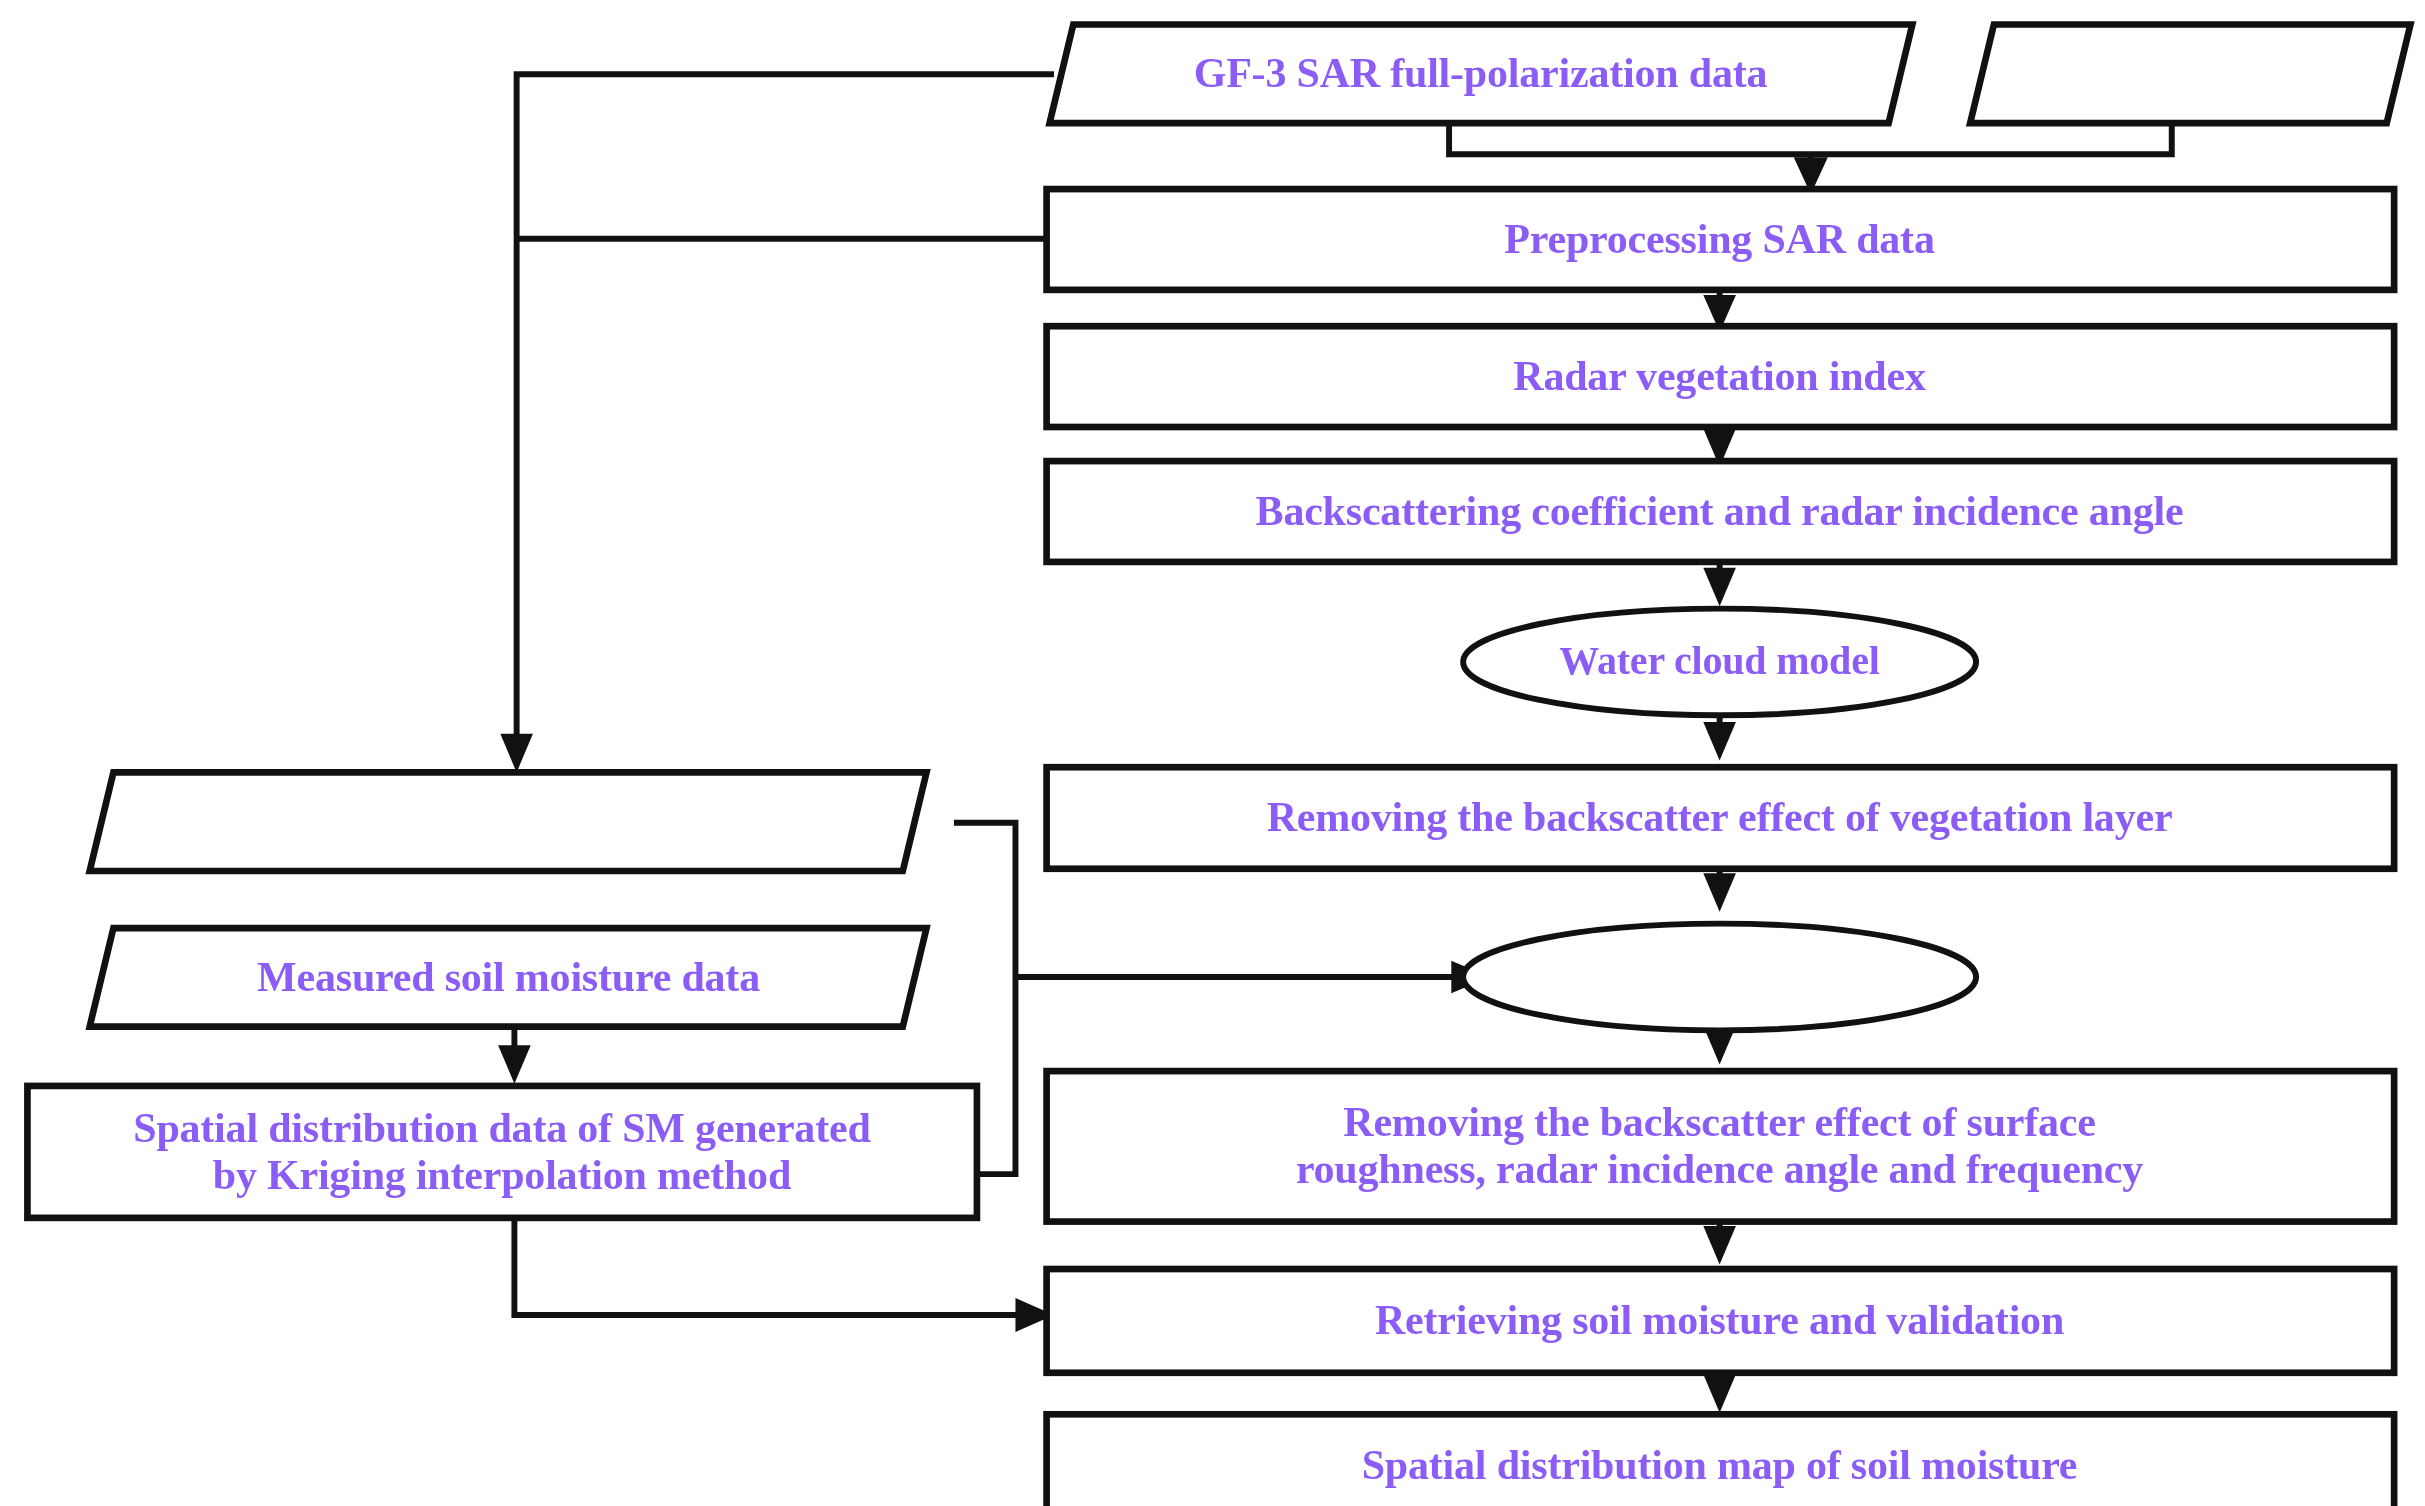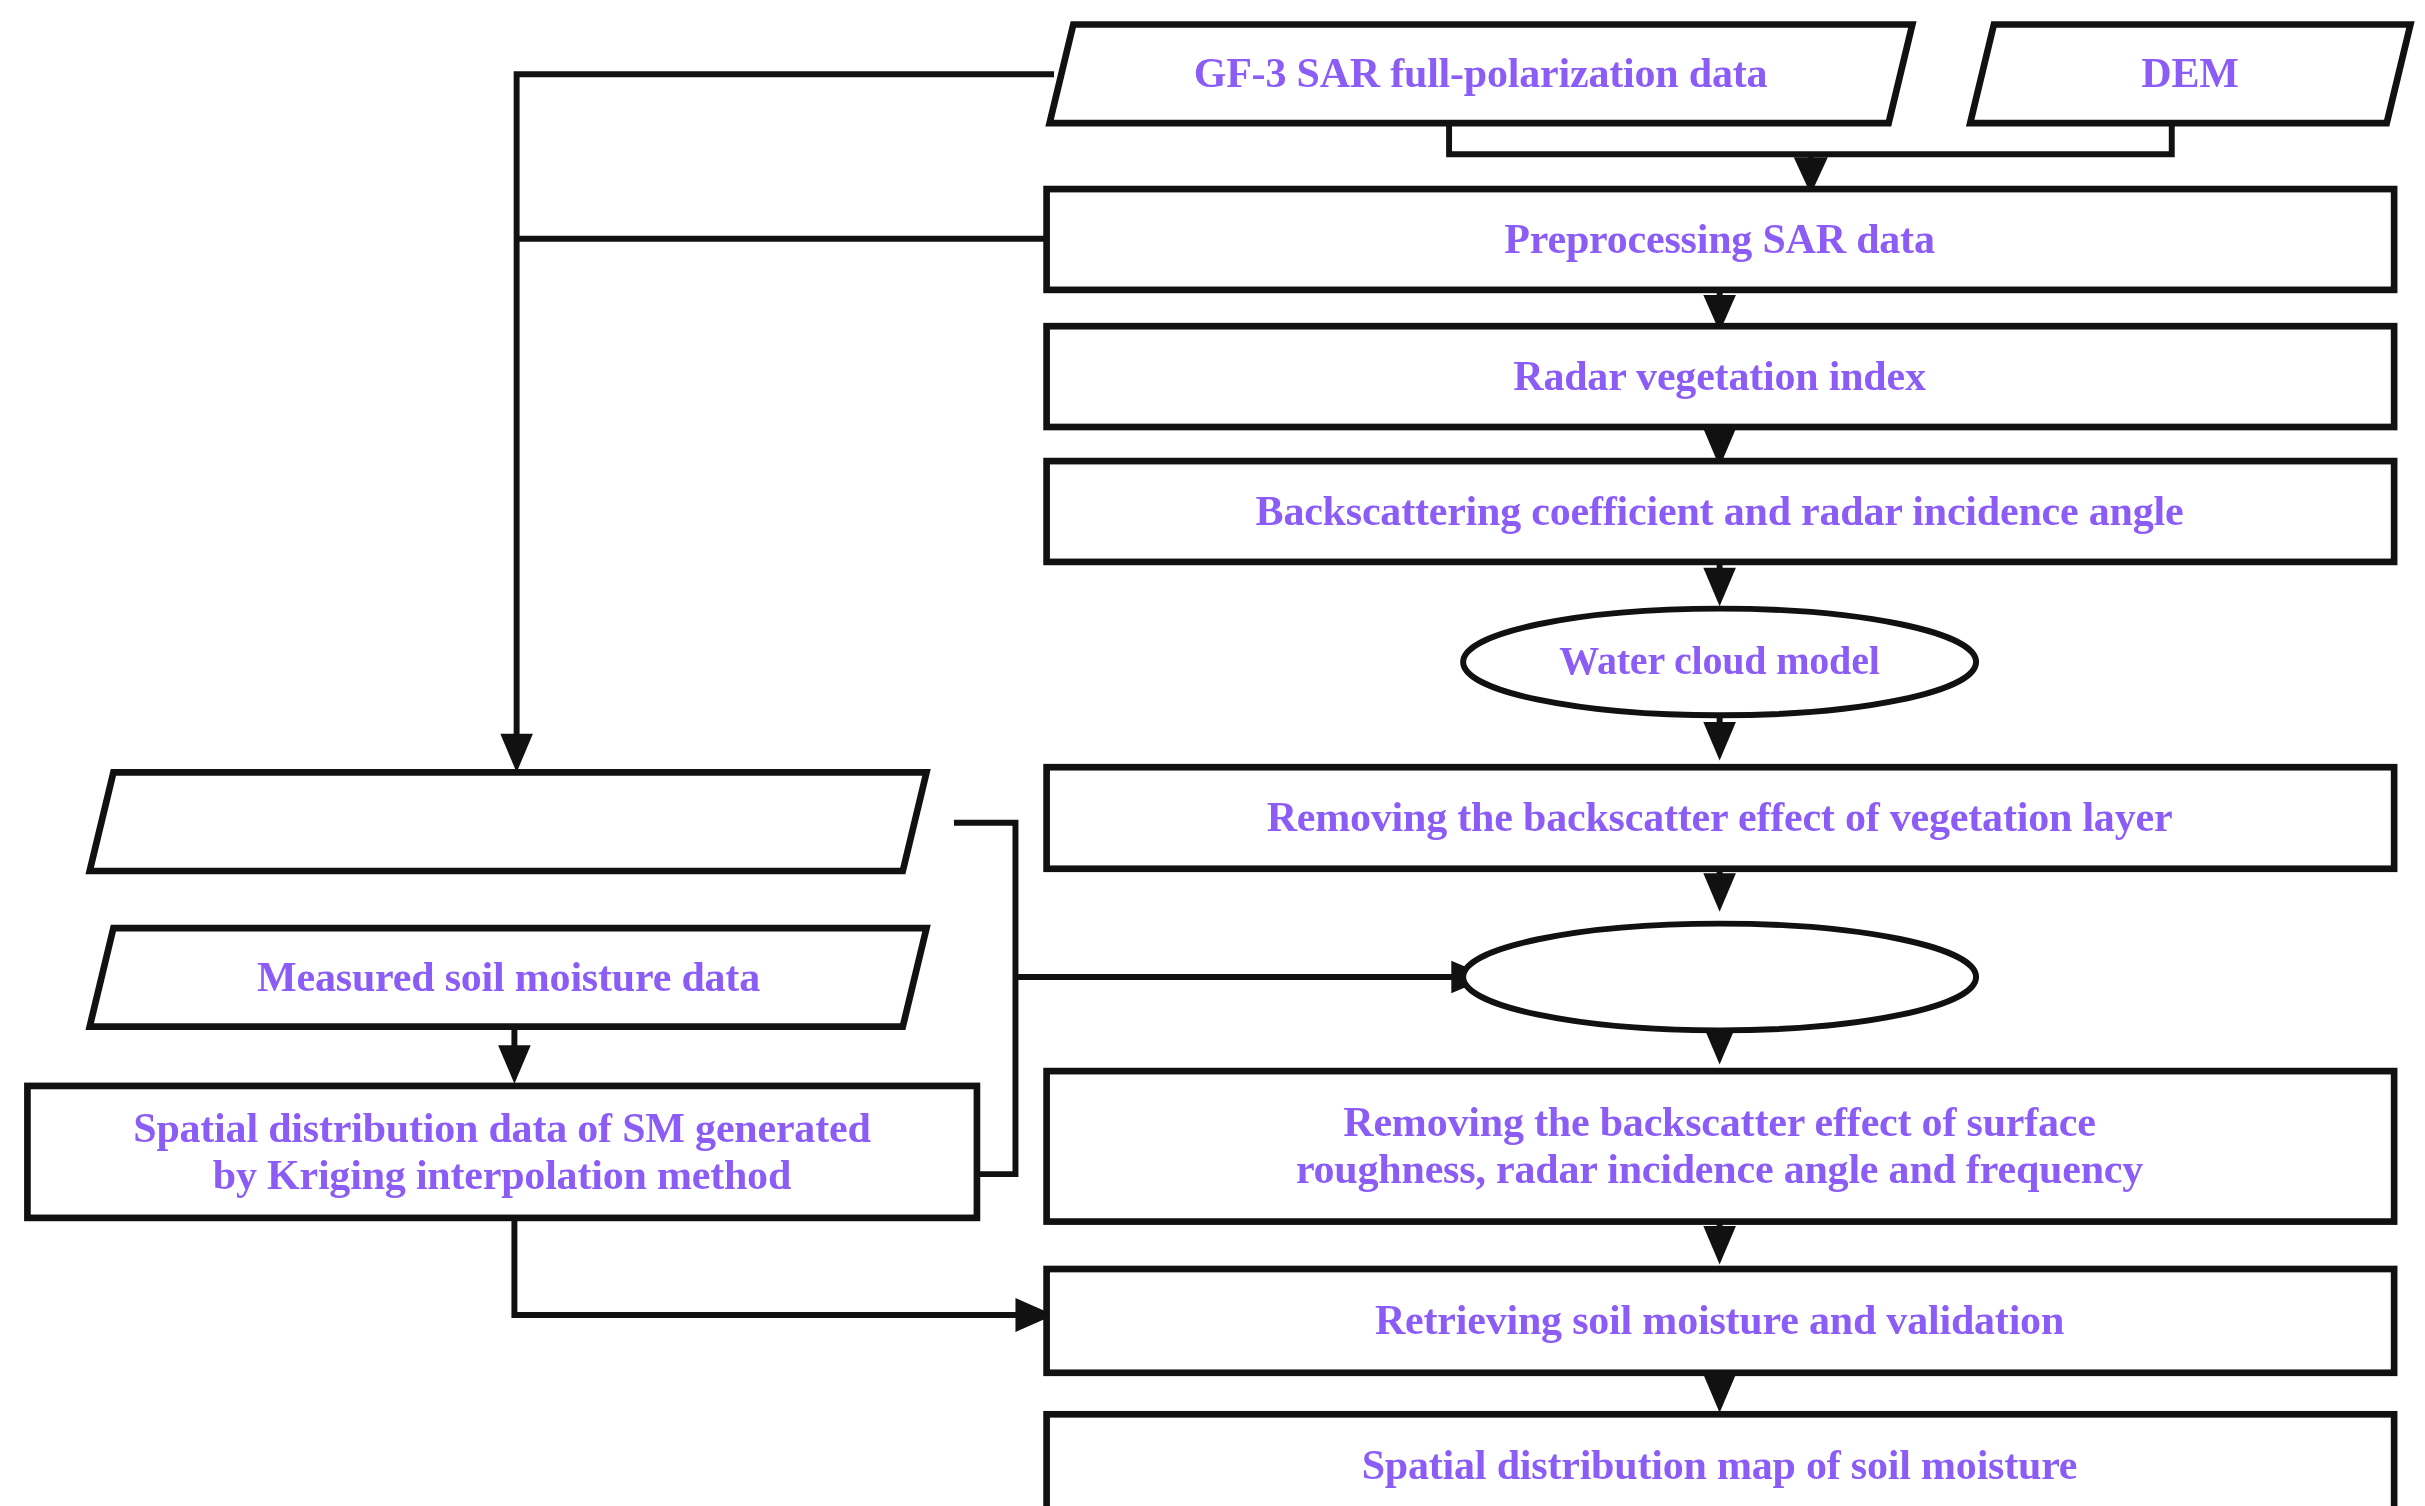--- a/index.html
+++ b/index.html
@@ -136,21 +136,20 @@
     <polygon class="node-shape" points="153,1042 1250,1042 1218,1175 121,1175"></polygon>
 
     <polygon class="node-shape" points="153,1252 1250,1252 1218,1385 121,1385"></polygon>
 
     <rect class="node-shape" x="37" y="1465" width="1281" height="178"></rect>
 
   </svg>
 
   <div class="node-label lbl-xl" style="left:1049px; top:24.5px; width:863px; height:99px;">GF-3 SAR full-polarization  data</div>
 
-  <div class="node-label lbl-xl" style="left:1970px; top:24.5px; width:440px; height:99px;">DEM</div>
 
   <div class="node-label lbl-xl" style="left:1046px; top:189px; width:1347px; height:101px;">Preprocessing SAR data</div>
 
   <div class="node-label lbl-xl" style="left:1046px; top:326px; width:1347px; height:101px;">Radar vegetation index</div>
 
   <div class="node-label lbl-xl" style="left:1046px; top:461px; width:1347px; height:101px;">Backscattering coefficient and radar incidence angle</div>
 
   <div class="node-label lbl-lg" style="left:1463px; top:608px; width:513px; height:107px;">Water cloud model</div>
 
   <div class="node-label lbl-xl" style="left:1046px; top:767px; width:1347px; height:102px;">Removing the backscatter effect of vegetation layer</div>

